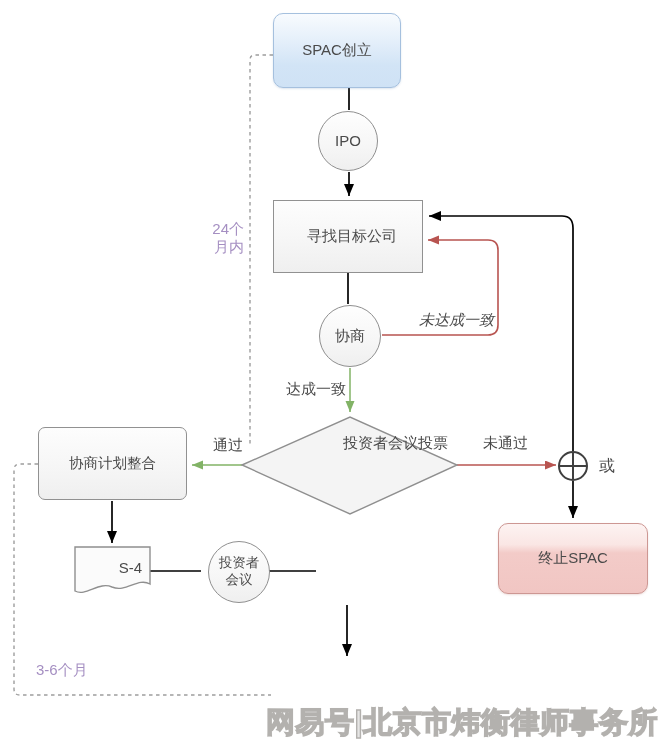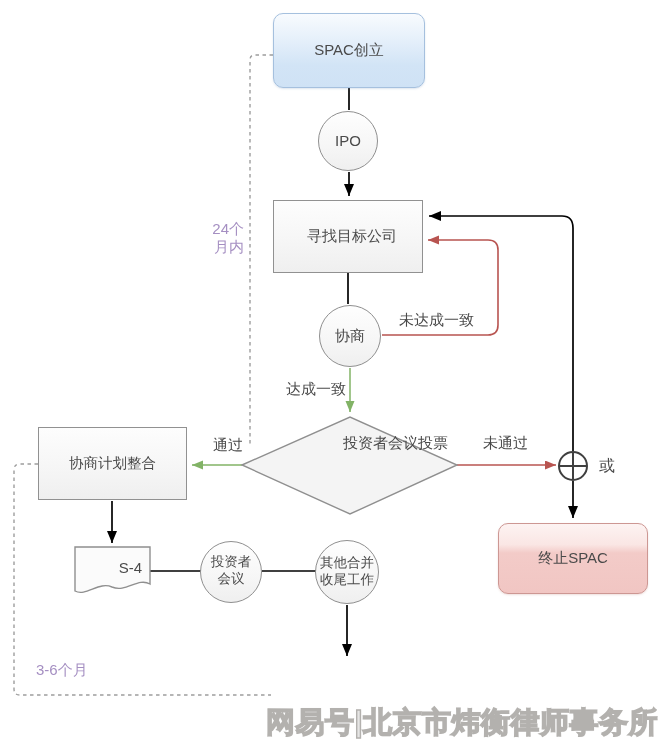--- a/index.html
+++ b/index.html
@@ -86,60 +86,56 @@
 
     <path d="M75,547 L150,547 L150,584 C138,577 126,593 112,587 C99,581 86,597 75,591 Z" fill="#fbfbfb" stroke="#8f8f8f" stroke-width="1.4"></path>
 
     <g>
       <circle cx="573" cy="466" r="14" fill="#ffffff" stroke="#3f3f3f" stroke-width="2"></circle>
       <line x1="559" y1="466" x2="587" y2="466" stroke="#3f3f3f" stroke-width="2"></line>
       <line x1="573" y1="452" x2="573" y2="480" stroke="#3f3f3f" stroke-width="2"></line>
     </g>
   </svg>
 
-  <div class="node box-blue" style="left:273px;top:13px;width:152px;height:75px;">
+  <div class="node box-blue" style="left:273px;top:13px;width:128px;height:75px;">
     <span>SPAC创立</span>
   </div>
 
   <div class="node circle" style="left:318px;top:111px;width:60px;height:60px;">
     <span>IPO</span>
   </div>
 
   <div class="node box-gray" style="left:273px;top:200px;width:150px;height:73px;padding-left:8px;">
     <span>寻找目标公司</span>
   </div>
 
   <div class="node circle" style="left:319px;top:305px;width:62px;height:62px;">
     <span>协商</span>
   </div>
 
   <div class="lbl" style="left:253px;top:434px;width:195px;">投资者会议投票</div>
 
-  <div class="node box-gray two-line" style="left:38px;top:427px;width:149px;height:73px;font-size:14.5px;">
+  <div class="node box-gray two-line" style="left:38px;top:427px;width:149px;height:73px;font-size:14.5px;border-radius:7px;">
     <span>协商计划整合</span>
   </div>
 
   <div class="lbl" style="left:82px;top:559px;width:60px;">S-4</div>
 
-  <div class="node circle two-line" style="left:200px;top:541px;width:62px;height:62px;font-size:13.5px;line-height:1.25;font-family:Liberation Mono, monospace;">
+  <div class="node circle two-line" style="left:208px;top:541px;width:62px;height:62px;font-size:13.5px;line-height:1.25;">
     <span>投资者</span>
     <span>会议</span>
   </div>
 
-  <div class="node circle two-line" style="left:315px;top:540px;width:64px;height:64px;font-size:13.5px;line-height:1.25;">
-    <span>其他合并</span>
-    <span>收尾工作</span>
-  </div>
 
   <div class="node box-pink" style="left:498px;top:523px;width:150px;height:71px;">
     <span>终止SPAC</span>
   </div>
 
 
-  <div class="lbl" style="left:384px;top:311px;width:90px;">未达成一致</div>
+  <div class="lbl" style="left:404px;top:311px;width:90px;font-style:italic;">未达成一致</div>
   <div class="lbl" style="left:266px;top:380px;width:80px;">达成一致</div>
   <div class="lbl" style="left:199px;top:436px;width:44px;">通过</div>
   <div class="lbl" style="left:470px;top:434px;width:58px;">未通过</div>
   <div class="lbl" style="left:591px;top:456px;width:24px;font-size:16px;">或</div>
 
   <div class="lbl lbl-purple two-line" style="left:196px;top:220px;width:48px;">
     <span>24个</span>
     <span>月内</span>
   </div>
   <div class="lbl lbl-purple" style="left:36px;top:661px;width:60px;text-align:left;">3-6个月</div>

